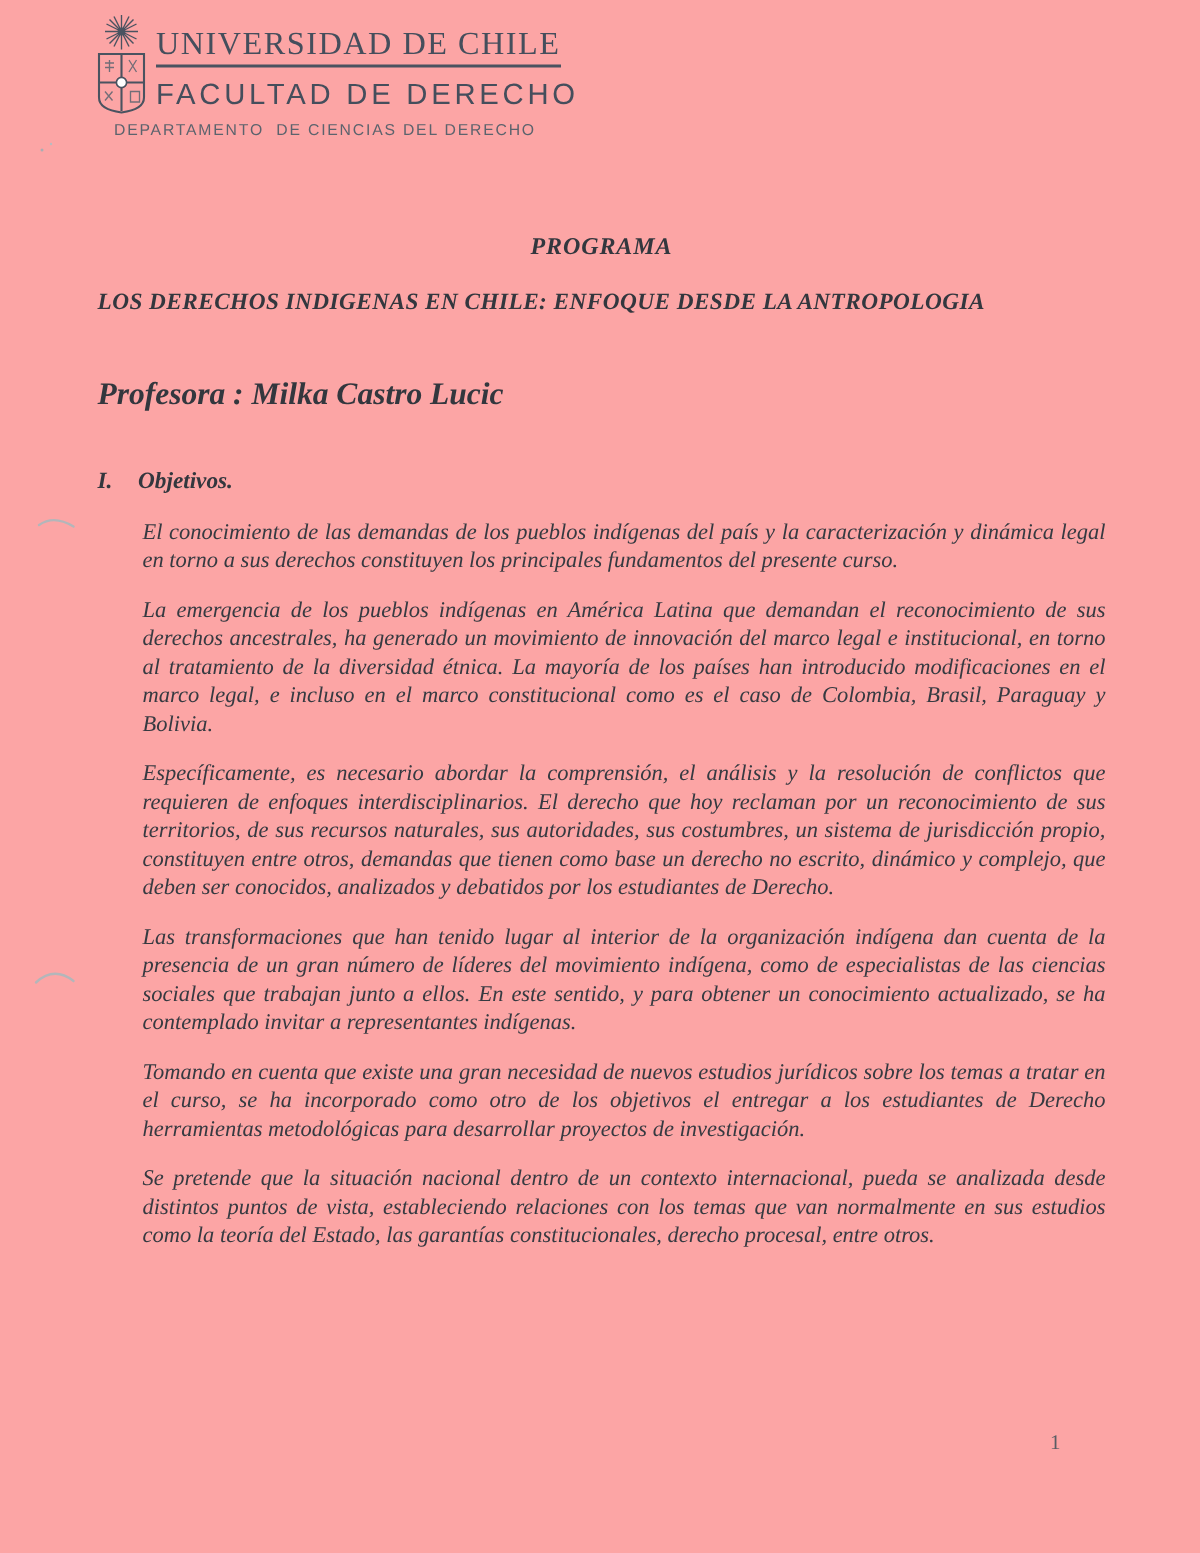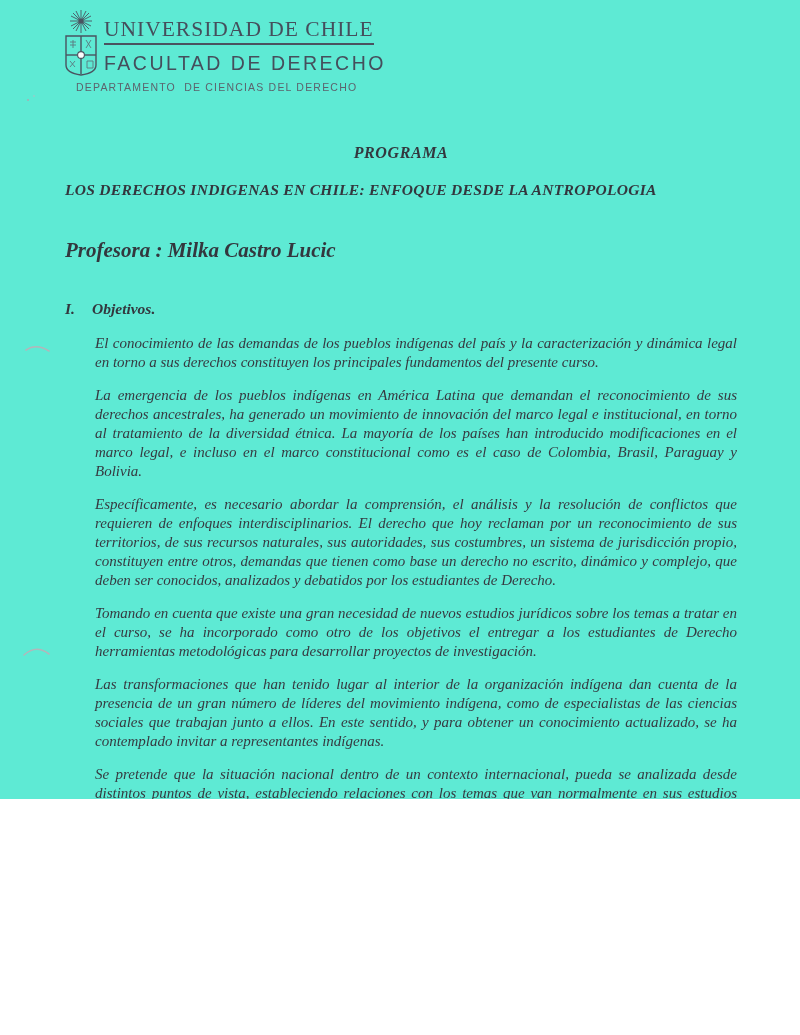--- a/index.html
+++ b/index.html
@@ -1,17 +1,17 @@
 <!DOCTYPE html>
 <html><head>
 <meta charset="utf-8">
 <style>
   html,body { margin:0; padding:0; background:#ffffff; }
   .page {
-    position:relative; width:800px; height:799px; background:#5eead4;
+    position:relative; width:800px; height:1035px; background:#fca5a5;
     font-family:"Liberation Serif", serif; overflow:hidden;
     color:#363a41;
   }
 
   
   .crest { position:absolute; left:61px; top:9px; width:40px; height:68px; }
   .head-text { position:absolute; left:104px; top:17px; }
   .university {
     display:inline-block;
     font-family:"Liberation Serif", serif;
@@ -28,21 +28,21 @@
     position:absolute; left:76px; top:81px;
     font-family:"Liberation Sans", sans-serif;
     font-size:10.5px; letter-spacing:1.2px; color:#5c636d;
     white-space:pre;
   }
 
   
   .scan-mark { position:absolute; pointer-events:none; }
 
   
-  .doc-main { position:absolute; left:65px; top:144px; width:672px; }
+  .doc-main { position:absolute; left:65px; top:156px; width:672px; }
   .doc-title {
     text-align:center; font-size:16px; font-weight:bold; font-style:italic;
     letter-spacing:0.6px; margin:0; color:#33373e;
   }
   .doc-subtitle {
     font-size:15.5px; font-weight:bold; font-style:italic;
     letter-spacing:0.3px; margin:19px 0 0 0; color:#33373e;
   }
   .professor {
     font-size:21px; font-weight:bold; font-style:italic;
@@ -123,20 +123,20 @@
 
     <div class="section-heading">
       <span class="section-number">I.</span>
       <span>Objetivos.</span>
     </div>
 
     <div class="paragraphs">
       <p>El conocimiento de las demandas de los pueblos indígenas del país y la caracterización y dinámica legal en torno a sus derechos constituyen los principales fundamentos del presente curso.</p>
       <p>La emergencia de los pueblos indígenas en América Latina que demandan el reconocimiento de sus derechos ancestrales, ha generado un movimiento de innovación del marco legal e institucional, en torno al tratamiento de la diversidad étnica. La mayoría de los países han introducido modificaciones en el marco legal, e incluso en el marco constitucional como es el caso de Colombia, Brasil, Paraguay y Bolivia.</p>
       <p>Específicamente, es necesario abordar la comprensión, el análisis y la resolución de conflictos que requieren de enfoques interdisciplinarios. El derecho que hoy reclaman por un reconocimiento de sus territorios, de sus recursos naturales, sus autoridades, sus costumbres, un sistema de jurisdicción propio, constituyen entre otros, demandas que tienen como base un derecho no escrito, dinámico y complejo, que deben ser conocidos, analizados y debatidos por los estudiantes de Derecho.</p>
+      <p>Las transformaciones que han tenido lugar al interior de la organización indígena dan cuenta de la presencia de un gran número de líderes del movimiento indígena, como de especialistas de las ciencias sociales que trabajan junto a ellos. En este sentido, y para obtener un conocimiento actualizado, se ha contemplado invitar a representantes  indígenas.</p>
       <p>Tomando en cuenta que existe una gran necesidad de nuevos estudios jurídicos sobre los temas a tratar en el curso, se ha incorporado como otro de los objetivos el entregar a los estudiantes de Derecho herramientas metodológicas para desarrollar proyectos de investigación.</p>
-      <p>Las transformaciones que han tenido lugar al interior de la organización indígena dan cuenta de la presencia de un gran número de líderes del movimiento indígena, como de especialistas de las ciencias sociales que trabajan junto a ellos. En este sentido, y para obtener un conocimiento actualizado, se ha contemplado invitar a representantes  indígenas.</p>
       <p>Se pretende que la situación nacional dentro de un contexto internacional, pueda se analizada desde distintos puntos de vista, estableciendo relaciones con los temas que van normalmente en sus estudios como la teoría del Estado, las garantías constitucionales, derecho procesal, entre otros.</p>
     </div>
   </div>
 
   <div class="page-number">1</div>
 </div>
 
 </body></html>

